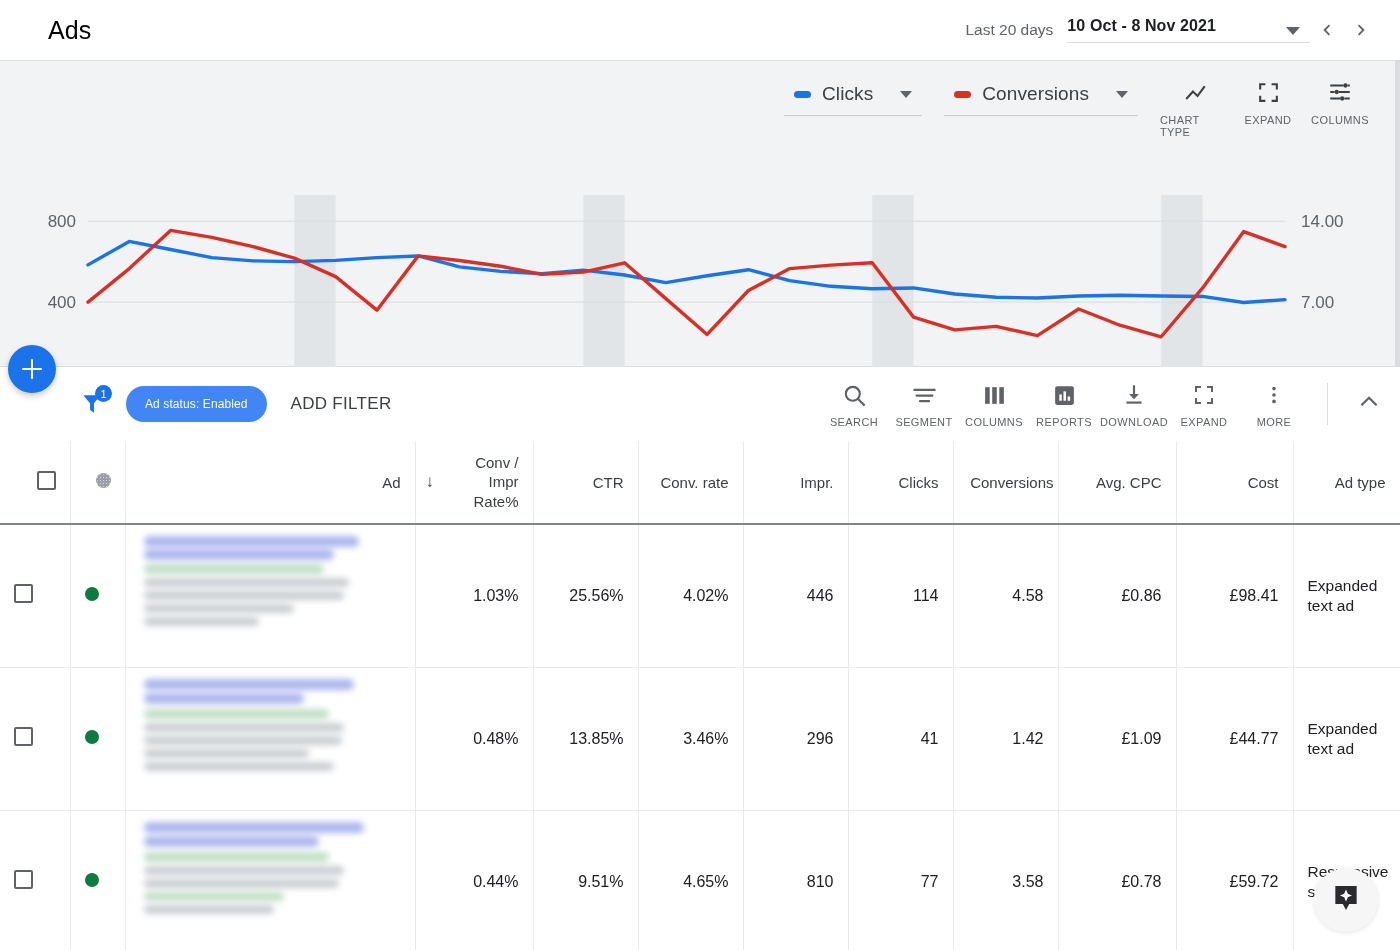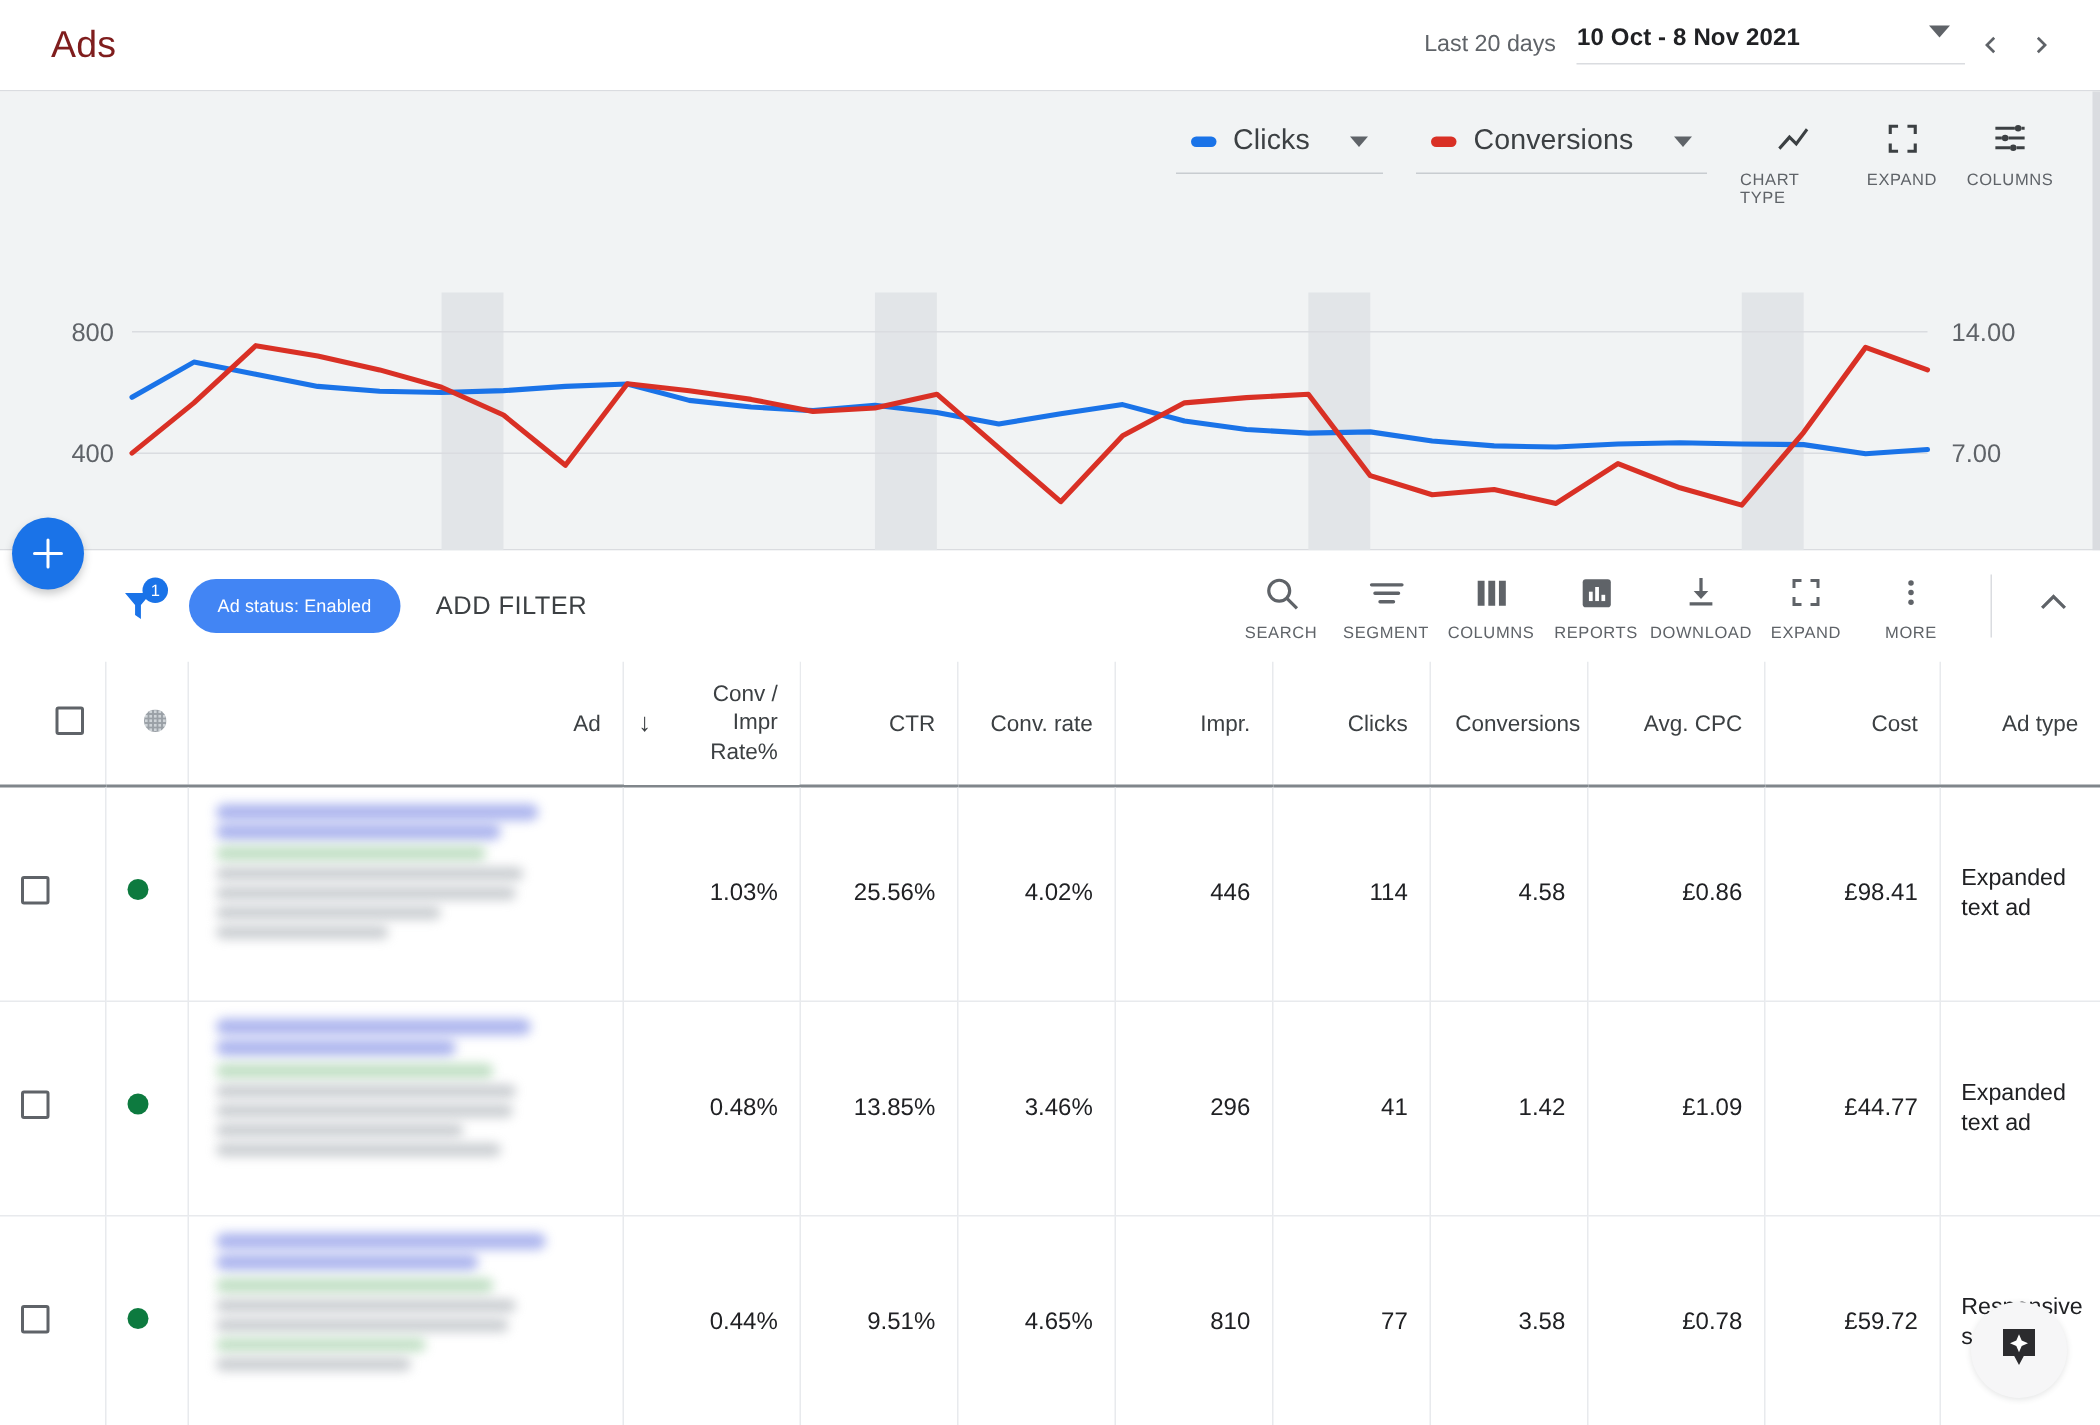--- a/index.html
+++ b/index.html
@@ -13,34 +13,34 @@
   #app { position: relative; width: 1400px; height: 950px; }
 
   
   .topbar {
     position: absolute; top: 0; left: 0; width: 1400px; height: 61px;
     background: #fff;
     border-bottom: 1px solid #dadce0;
     display: flex; align-items: center;
   }
   .page-title {
-    margin-left: 34px;
-    font-size: 25px; font-weight: 400; color: #7f1d1d;
+    margin-left: 48px;
+    font-size: 25px; font-weight: 400; color: #000000;
     letter-spacing: .1px;
   }
   .date-zone {
     margin-left: auto; margin-right: 22px;
     display: flex; align-items: center; gap: 0;
   }
   .date-preset {
     font-size: 15.5px; color: #5f6368; margin-right: 14px;
   }
   .date-range-box {
     border-bottom: 1px solid #dadce0;
-    display: flex; align-items: flex-start; gap: 16px;
+    display: flex; align-items: flex-end; gap: 0;
     padding-bottom: 7px; padding-right: 4px;
   }
   .date-range-text {
     font-size: 16px; color: #202124; font-weight: 700; letter-spacing: .1px;
   }
   .caret-down {
     width: 0; height: 0; margin-left: 70px; margin-right: 6px;
     border-left: 7px solid transparent;
     border-right: 7px solid transparent;
     border-top: 8px solid #5f6368;

